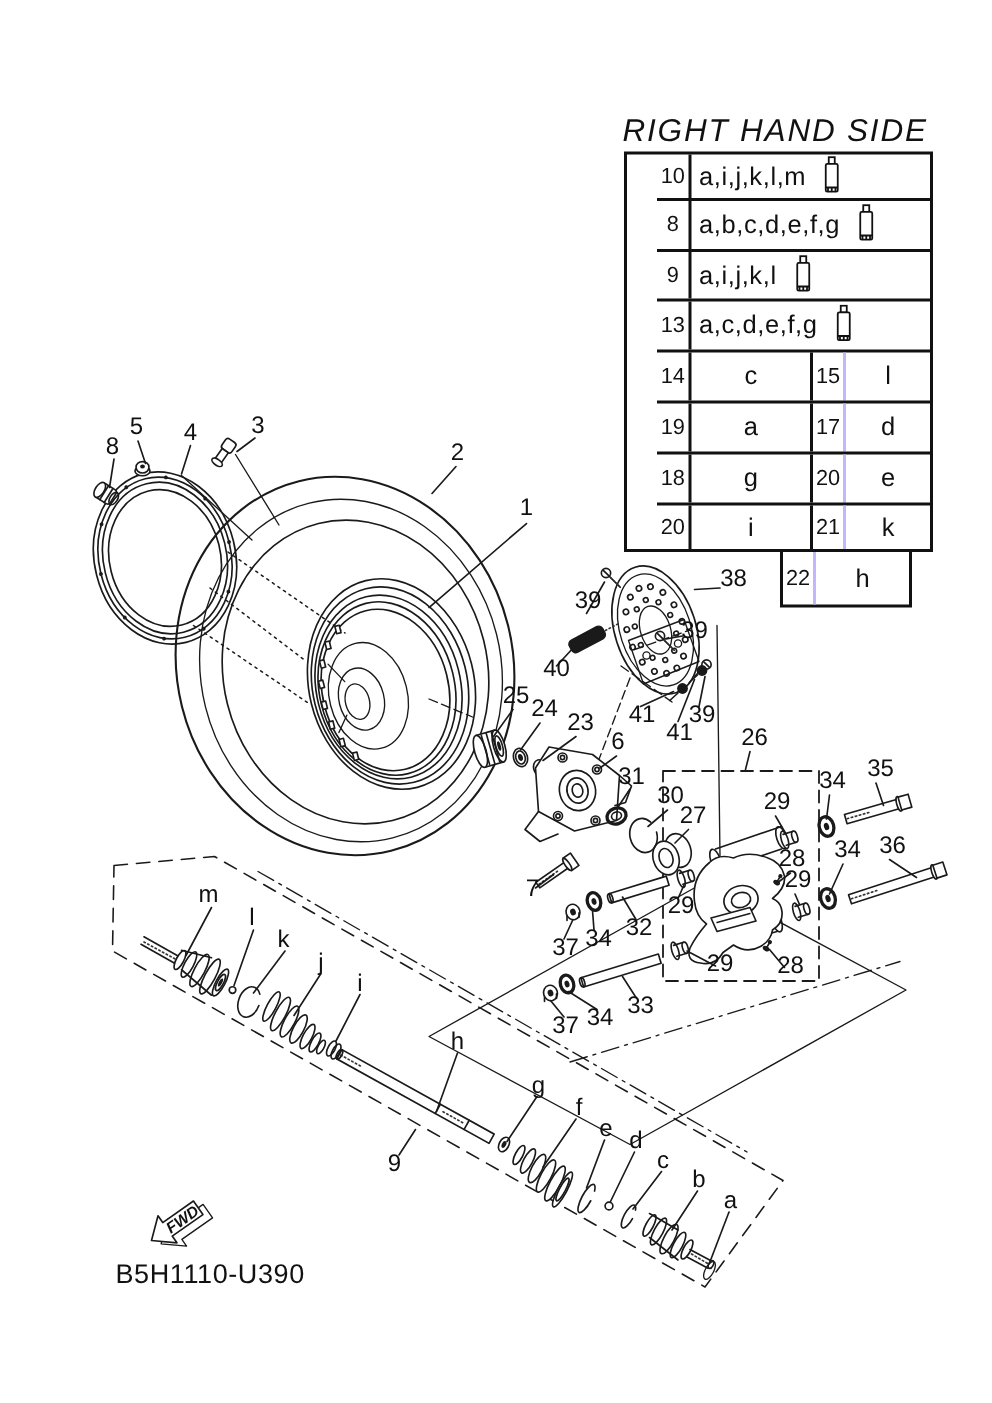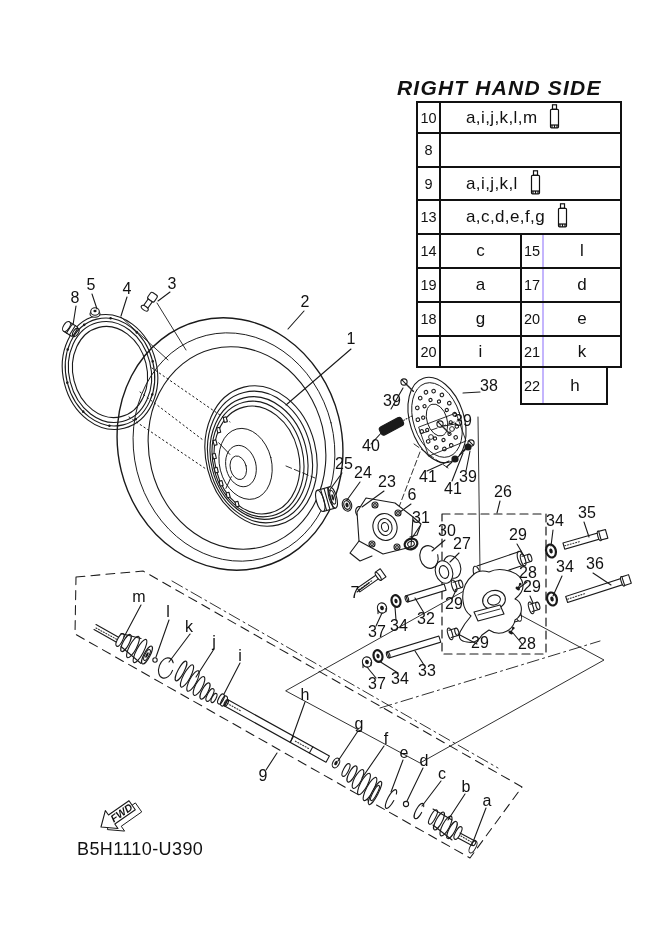--- a/index.html
+++ b/index.html
@@ -17,29 +17,29 @@
   #diag .dotted{stroke-dasharray:1.5 3;stroke-width:1;}
   #diag .dashed{stroke-dasharray:9 6;stroke-width:1.05;}
   #diag .boxdash{stroke-dasharray:8 5;stroke-width:1.2;}
   #diag .chain{stroke-dasharray:12 4 2 4;stroke-width:0.9;}
   #diag .hdash{stroke-dasharray:6 3;stroke-width:0.9;}
   #diag .spline{stroke-dasharray:1 1.8;stroke:#333;}
   #diag text{stroke:none;fill:#111;}
   .callout{font:16px "Liberation Sans",sans-serif;fill:#111;text-anchor:middle;dominant-baseline:hanging;}
   .fwd-text{font:italic bold 10.5px "Liberation Sans",sans-serif;fill:#111;}
 
-  .title{position:absolute;left:397px;top:76px;width:215px;font-size:21px;font-style:italic;
-         font-weight:700;letter-spacing:1.2px;white-space:nowrap;}
+  .title{position:absolute;left:415px;top:76px;width:215px;font-size:21px;font-style:italic;
+         font-weight:400;letter-spacing:1.2px;white-space:nowrap;}
   .ptable{position:absolute;left:416px;top:101px;width:206px;height:267px;border:2px solid #111;
-          box-sizing:border-box;display:grid;grid-template-rows:29px 34px 33px 34px 34px 34px 34px 31px;}
+          box-sizing:border-box;display:grid;grid-template-rows:29px 34px 33px 34px 34px 34px 34px 31px;padding-left:20px;}
   .trow{display:flex;border-top:2px solid #111;align-items:stretch;}
   .trow:first-child{border-top:none;}
   .c-num{width:21px;border-right:2px solid #111;display:flex;align-items:center;justify-content:center;
          font-size:14.5px;flex:none;}
-  .c-items{flex:1;display:flex;align-items:center;padding-left:5px;font-size:17px;letter-spacing:0.4px;margin-left:20px;}
+  .c-items{flex:1;display:flex;align-items:center;padding-left:5px;font-size:17px;letter-spacing:0.4px;}
   .c-v1{width:79px;border-right:2px solid #111;display:flex;align-items:center;justify-content:center;font-size:17px;}
   .c-num2{width:20px;border-right:2px solid #c4b5fd;display:flex;align-items:center;justify-content:center;
           font-size:14.5px;flex:none;}
   .c-v2{flex:1;display:flex;align-items:center;justify-content:center;font-size:17px;}
   .tube{margin-left:10px;flex:none;}
   .tailrow{position:absolute;left:520px;top:366px;width:88px;height:39px;border:2px solid #111;
            box-sizing:border-box;display:flex;}
   .tailrow .c-num2{width:20px;}
   .partcode{position:absolute;left:77px;top:839px;font-size:18px;letter-spacing:0.4px;}
 </style>
@@ -567,20 +567,33 @@
               <line x1="3.5" y1="21" x2="11.5" y2="21"></line>
               <line x1="5" y1="21" x2="5" y2="23.8"></line>
               <line x1="7.5" y1="21" x2="7.5" y2="23.8"></line>
               <line x1="10" y1="21" x2="10" y2="23.8"></line>
             </g>
           </svg>
     </div>
   </div>
   <div class="trow">
     <div class="c-num">8</div>
+    <div class="c-items">
+          <span>a,b,c,d,e,f,g</span>
+      <svg class="tube" width="15" height="28" viewBox="0 0 15 28">
+        <g fill="#fff" stroke="#111" stroke-width="1.2">
+              <rect x="5.5" y="0.8" width="4" height="4.5"></rect>
+              <rect x="3.5" y="5.3" width="8" height="18.5" rx="1"></rect>
+              <line x1="3.5" y1="21" x2="11.5" y2="21"></line>
+              <line x1="5" y1="21" x2="5" y2="23.8"></line>
+              <line x1="7.5" y1="21" x2="7.5" y2="23.8"></line>
+              <line x1="10" y1="21" x2="10" y2="23.8"></line>
+            </g>
+          </svg>
+    </div>
   </div>
   <div class="trow">
     <div class="c-num">9</div>
     <div class="c-items">
           <span>a,i,j,k,l</span>
       <svg class="tube" width="15" height="28" viewBox="0 0 15 28">
         <g fill="#fff" stroke="#111" stroke-width="1.2">
               <rect x="5.5" y="0.8" width="4" height="4.5"></rect>
               <rect x="3.5" y="5.3" width="8" height="18.5" rx="1"></rect>
               <line x1="3.5" y1="21" x2="11.5" y2="21"></line>

